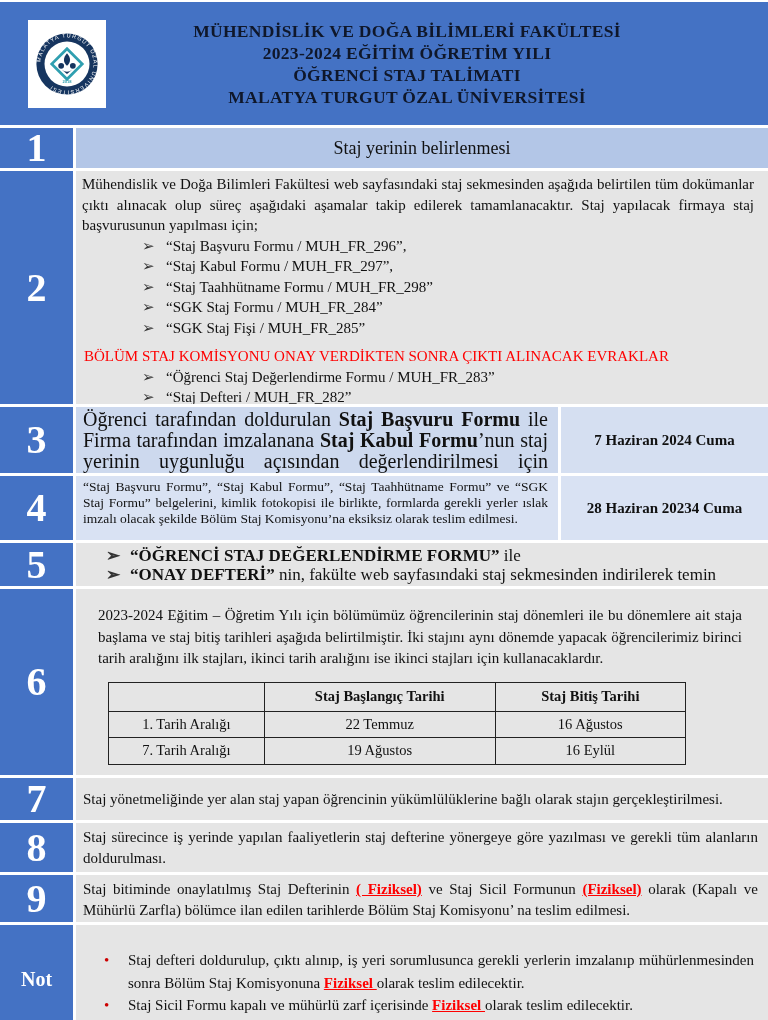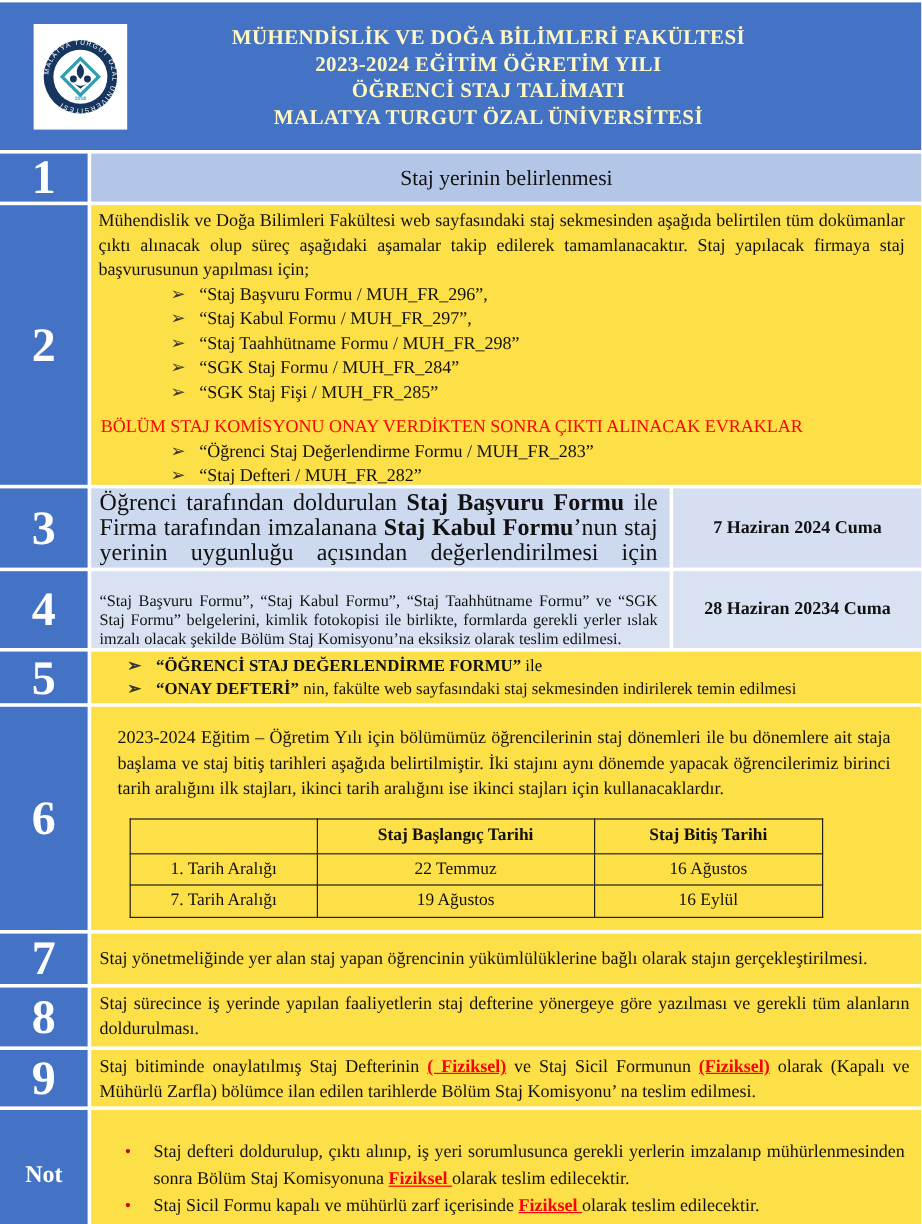--- a/index.html
+++ b/index.html
@@ -9,49 +9,49 @@
     font-family:"Liberation Serif","DejaVu Serif",serif;color:#111;
     box-sizing:border-box;padding-top:2px;
   }
   .trow{display:flex;margin-top:3px;}
   .num-cell{
     width:73px;flex:0 0 73px;background:#4472c4;color:#ffffff;
     display:flex;align-items:center;justify-content:center;
     font-weight:bold;font-size:40px;line-height:1;
   }
   .num-cell.not-cell{font-size:20px;}
-  .content-cell{flex:1;margin-left:3px;background:#fde047;box-sizing:border-box;overflow:hidden;}
+  .content-cell{flex:1;margin-left:3px;background:#e5e5e5;box-sizing:border-box;overflow:hidden;}
   
   .hdr{height:123px;background:#4472c4;display:flex;align-items:center;margin-top:0;}
   .logo-box{width:78px;height:88px;background:#ffffff;margin-left:28px;flex:0 0 78px;
     display:flex;align-items:center;justify-content:center;}
-  .hdr-title{flex:1;text-align:center;color:#fef9c3;font-weight:bold;
+  .hdr-title{flex:1;text-align:center;color:#0f172a;font-weight:bold;
     font-size:17.5px;line-height:22px;letter-spacing:.3px;margin-right:60px;}
   
   .row1 .content-cell{background:#b3c6e7;display:flex;align-items:center;justify-content:center;
     font-size:18px;}
   
   .row2 .content-cell{padding:3px 14px 0 6px;font-size:15px;line-height:20.5px;}
   .row2 .intro{text-align:justify;}
   .arrow-list{margin:0;padding:0;list-style:none;}
   .arrow-list li{padding-left:60px;text-indent:0;}
   .arrow-list .mk{display:inline-block;width:24px;color:#333;}
   .red-heading{color:#fe0000;font-weight:normal;margin-top:8px;padding-left:2px;}
   
   .split{display:flex;flex:1;}
   .txt-cell{flex:1;margin-left:3px;background:#d9e2f3;box-sizing:border-box;
     padding:2px 10px 0 7px;font-size:20px;line-height:21px;text-align:justify;overflow:hidden;}
   .date-cell{flex:0 0 207px;margin-left:3px;background:#d9e2f3;display:flex;
     align-items:center;justify-content:center;font-weight:bold;font-size:15px;text-align:center;}
   .row3 .txt-cell{background:#cdd9ee;}
   .row3 .date-cell{background:#d5dff1;}
-  .row4 .txt-cell{font-size:13.5px;line-height:15.8px;padding-top:17px;}
+  .row4 .txt-cell{font-size:13.5px;line-height:15.8px;padding-top:3px;}
   .b{font-weight:bold;}
   
-  .row5 .content-cell{padding:3px 14px 0 6px;font-size:14px;line-height:19px;}
+  .row5 .content-cell{padding:3px 14px 0 6px;font-size:17px;line-height:19px;}
   .row5 .arrow-list li{padding-left:24px;}
   
   .row6 .content-cell{padding:16px 26px 0 22px;font-size:15px;line-height:21.5px;}
   .row6 .intro{text-align:justify;}
   table.dates{border-collapse:collapse;margin:12px 0 12px 10px;width:578px;font-size:14.5px;}
   table.dates th,table.dates td{border:1px solid #222;text-align:center;padding:2px 4px;}
   table.dates th{font-weight:bold;height:24px;}
   table.dates td{height:18px;}
   table.dates .c0{width:27%;} table.dates .c1{width:40%;} table.dates .c2{width:33%;}
   

